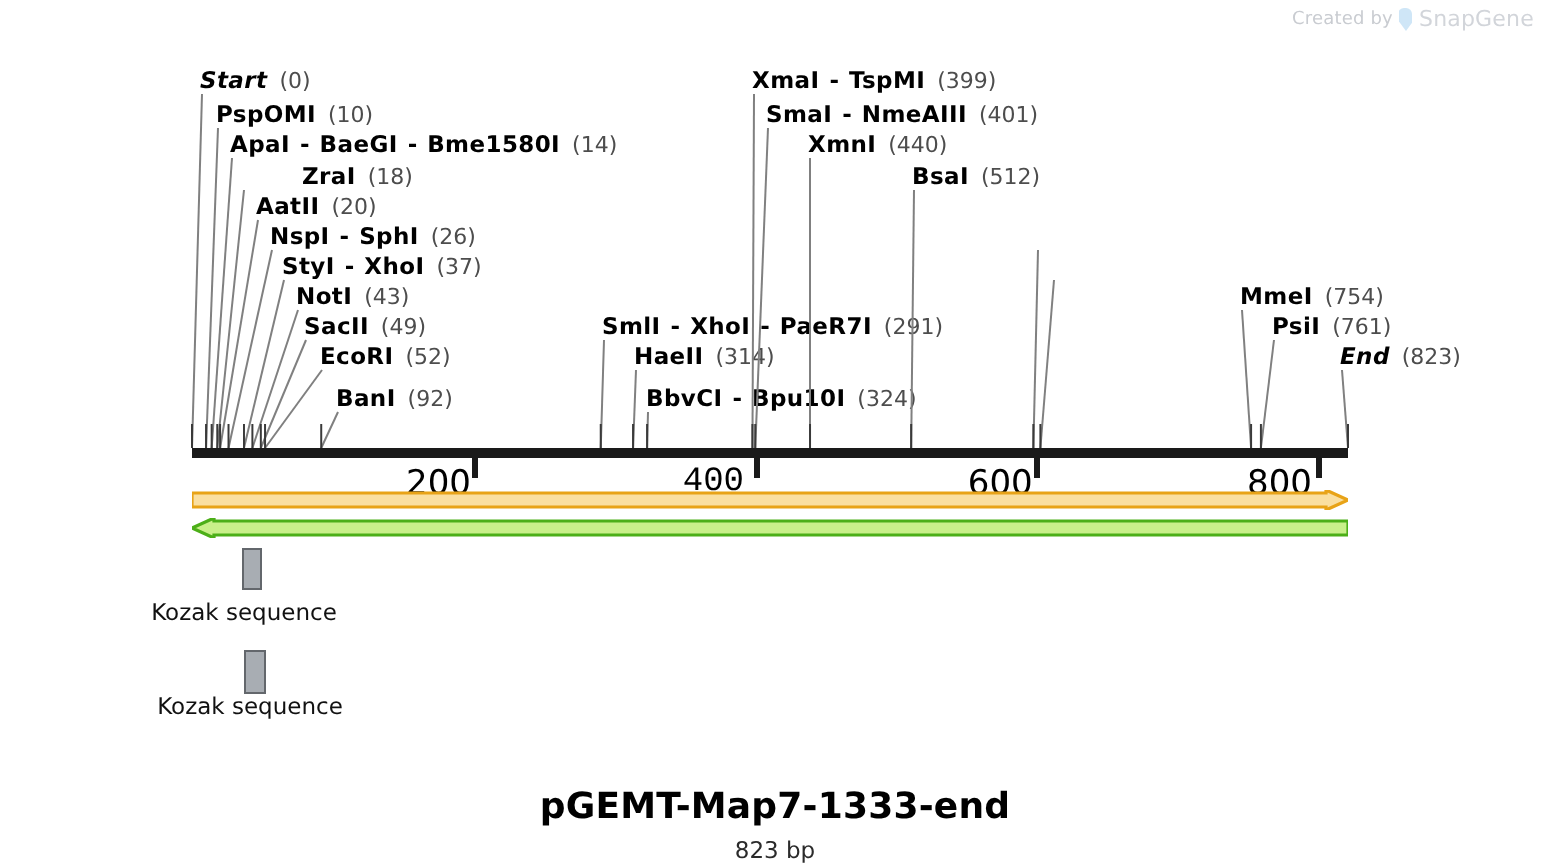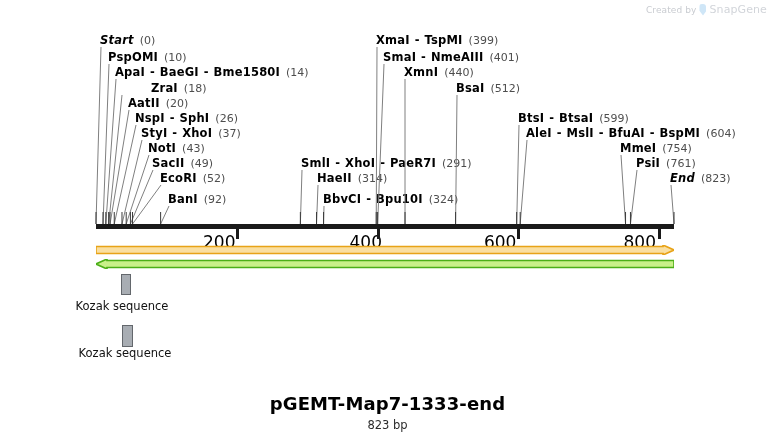--- a/index.html
+++ b/index.html
@@ -103,22 +103,20 @@
       <div class="lbl" style="left: 152px; top: 157px;"><span class="enz">SacII</span><span class="pos">(49)</span></div>
       <div class="lbl" style="left: 160px; top: 172px;"><span class="enz">EcoRI</span><span class="pos">(52)</span></div>
       <div class="lbl" style="left: 168px; top: 193px;"><span class="enz">BanI</span><span class="pos">(92)</span></div>
       <div class="lbl" style="left: 301px; top: 157px;"><span class="enz">SmlI</span><span class="dash"> - </span><span class="enz">XhoI</span><span class="dash"> - </span><span class="enz">PaeR7I</span><span class="pos">(291)</span></div>
       <div class="lbl" style="left: 317px; top: 172px;"><span class="enz">HaeII</span><span class="pos">(314)</span></div>
       <div class="lbl" style="left: 323px; top: 193px;"><span class="enz">BbvCI</span><span class="dash"> - </span><span class="enz">Bpu10I</span><span class="pos">(324)</span></div>
       <div class="lbl" style="left: 376px; top: 34px;"><span class="enz">XmaI</span><span class="dash"> - </span><span class="enz">TspMI</span><span class="pos">(399)</span></div>
       <div class="lbl" style="left: 383px; top: 51px;"><span class="enz">SmaI</span><span class="dash"> - </span><span class="enz">NmeAIII</span><span class="pos">(401)</span></div>
       <div class="lbl" style="left: 404px; top: 66px;"><span class="enz">XmnI</span><span class="pos">(440)</span></div>
       <div class="lbl" style="left: 456px; top: 82px;"><span class="enz">BsaI</span><span class="pos">(512)</span></div>
-      <div class="lbl" style="left: 518px; top: 112px;"><span class="enz">BtsI</span><span class="dash"> - </span><span class="enz">BtsaI</span><span class="pos">(599)</span></div>
-      <div class="lbl" style="left: 526px; top: 127px;"><span class="enz">AleI</span><span class="dash"> - </span><span class="enz">MslI</span><span class="dash"> - </span><span class="enz">BfuAI</span><span class="dash"> - </span><span class="enz">BspMI</span><span class="pos">(604)</span></div>
       <div class="lbl" style="left: 620px; top: 142px;"><span class="enz">MmeI</span><span class="pos">(754)</span></div>
       <div class="lbl" style="left: 636px; top: 157px;"><span class="enz">PsiI</span><span class="pos">(761)</span></div>
       <div class="lbl terminal" style="left: 670px; top: 172px;"><span class="enz">End</span><span class="pos">(823)</span></div>
     </div>
 
   <svg class="leaders" id="leaders" viewBox="0 0 775 230" width="775" height="230">
       <line x1="101" y1="47" x2="96" y2="224" stroke="#808080" stroke-width="1"></line>
       <line x1="96" y1="212" x2="96" y2="224" stroke="#3a3a3a" stroke-width="1"></line>
       <line x1="109" y1="64" x2="103.02308626974484" y2="224" stroke="#808080" stroke-width="1"></line>
       <line x1="103.02308626974484" y1="212" x2="103.02308626974484" y2="224" stroke="#3a3a3a" stroke-width="1"></line>
@@ -164,21 +162,21 @@
       <line x1="630.456865127582" y1="212" x2="630.456865127582" y2="224" stroke="#3a3a3a" stroke-width="1"></line>
       <line x1="671" y1="185" x2="674" y2="224" stroke="#808080" stroke-width="1"></line>
       <line x1="674" y1="212" x2="674" y2="224" stroke="#3a3a3a" stroke-width="1"></line>
     </svg>
 
   <div class="backbone"></div>
 
   <div class="ruler" id="ruler">
       <div class="tick-num" style="left: 235.462px; top: 3px;">200</div>
       <div class="tick-mark" style="left: 236.462px;"></div>
-      <div class="tick-num" style="left: 382px; top: 3px;">400</div>
+      <div class="tick-num" style="left: 372px; top: 3px; font-family: Liberation Mono, monospace;">400</div>
       <div class="tick-mark" style="left: 376.923px;"></div>
       <div class="tick-num" style="left: 516.385px; top: 3px;">600</div>
       <div class="tick-mark" style="left: 517.385px;"></div>
       <div class="tick-num" style="left: 656px; top: 3px;">800</div>
       <div class="tick-mark" style="left: 657.847px;"></div>
     </div>
 
   <svg class="arrow-orange" viewBox="0 0 578 10" preserveAspectRatio="none" width="578" height="10">
     <polygon id="orangeShape" points="0,1.5 567,1.5 567,0 578,5 567,10 567,8.5 0,8.5" fill="#fadfa0" stroke="#e8a317" stroke-width="1.6" stroke-linejoin="miter"></polygon>
   </svg>

